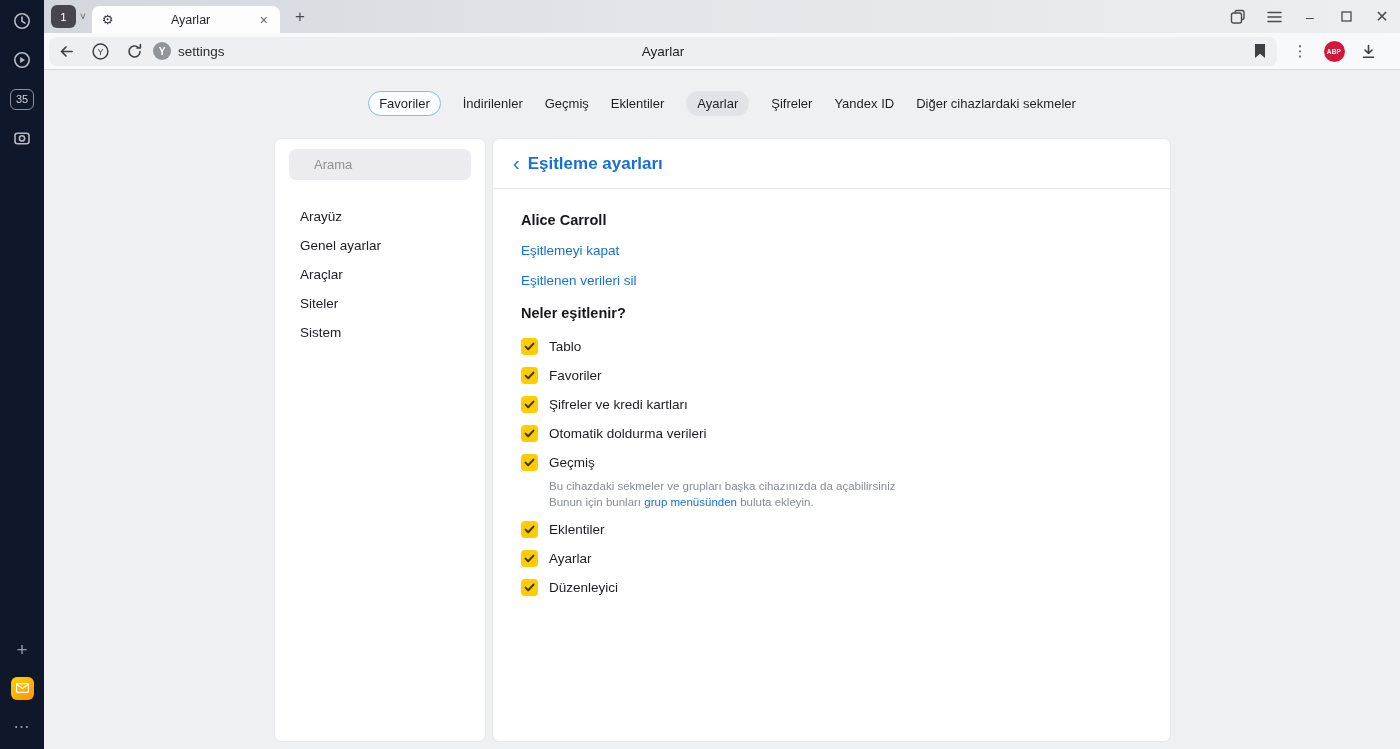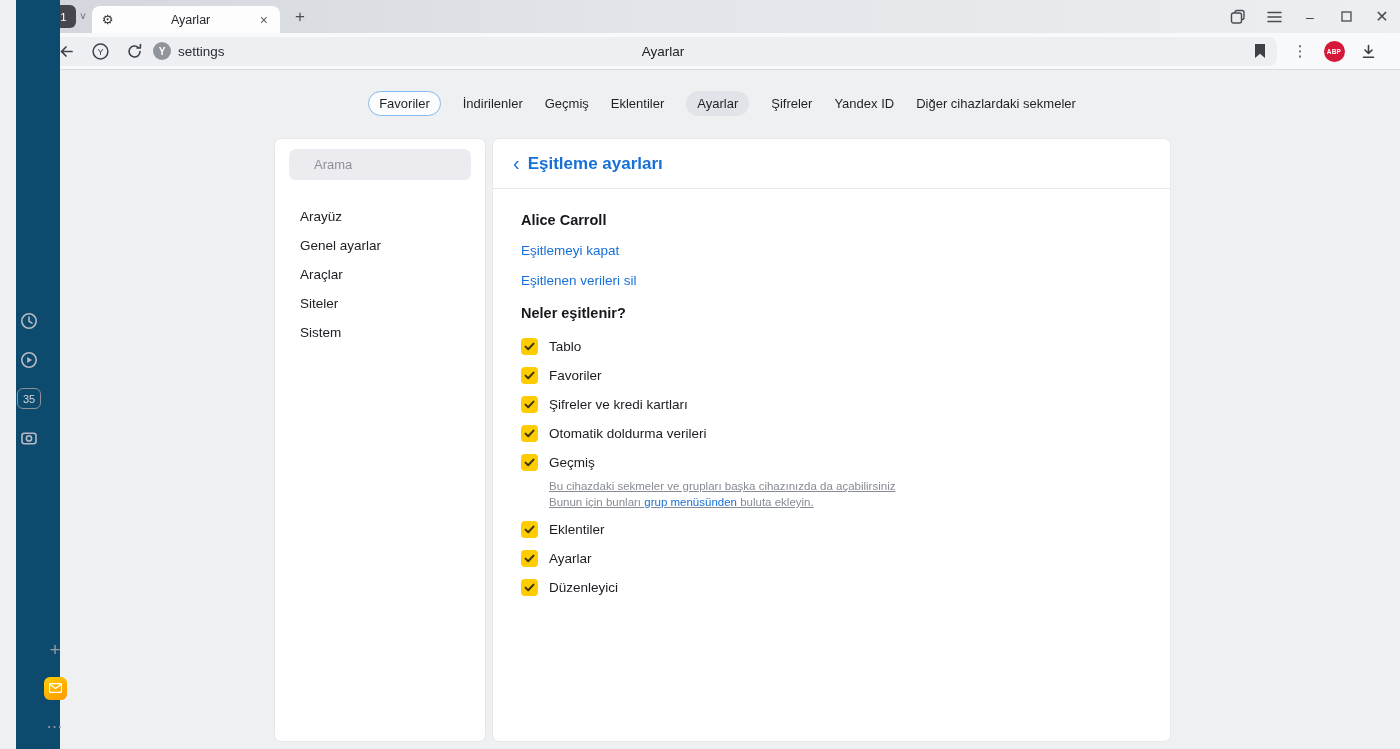--- a/index.html
+++ b/index.html
@@ -1,22 +1,22 @@
 <!DOCTYPE html>
 <html><head>
 <meta charset="utf-8">
 <style>
   * { margin:0; padding:0; box-sizing:border-box; }
   html,body { width:1400px; height:749px; overflow:hidden; }
   body { font-family:"Liberation Sans", sans-serif; background:#eff0f2; }
   .window { position:relative; width:1400px; height:749px; background:#eff0f2; }
 
   
-  .rail { position:absolute; left:16px; top:0; width:44px; height:749px; background:#0c4a6e;
-          display:flex; flex-direction:row; align-items:center; z-index:30; }
+  .rail { position:absolute; left:0; top:0; width:44px; height:749px; background:#0f172a;
+          display:flex; flex-direction:column; align-items:center; z-index:30; }
   .rail-top { display:flex; flex-direction:column; align-items:center; gap:15px; padding-top:9px; }
   .rail-bottom { margin-top:auto; display:flex; flex-direction:column; align-items:center; gap:15px; padding-bottom:10px; }
   .rail-btn { width:26px; height:24px; display:flex; align-items:center; justify-content:center; cursor:pointer; }
   .tabcount-badge { width:24px; height:21px; border:1.6px solid #8f8f98; border-radius:6px;
                     color:#d3d3d9; font-size:11px; display:flex; align-items:center; justify-content:center; }
   .rail-plus { color:#9a9aa2; font-size:19px; line-height:1; }
   .rail-dots { color:#9a9aa2; font-size:16px; letter-spacing:1px; line-height:1; }
   .mail-icon { width:23px; height:23px; border-radius:6px; background:linear-gradient(145deg,#ffd000,#ff9500);
                display:flex; align-items:center; justify-content:center; }
 
@@ -77,21 +77,21 @@
   .back-chev { color:#1670d6; font-size:20px; line-height:1; cursor:pointer; padding:0 6px 2px 4px; }
   .main-title { color:#1670d6; font-size:17px; font-weight:bold; margin-left:2px; cursor:pointer; }
   .main-body { padding:23px 28px 0; }
   .account-name { font-size:14.5px; font-weight:bold; color:#17181c; }
   .sync-link { display:block; margin-top:15px; font-size:13.5px; color:#1670d6; text-decoration:none; cursor:pointer; }
   .section-title { margin-top:17px; font-size:14.5px; font-weight:bold; color:#17181c; }
   .sync-list { margin-top:11px; }
   .sync-row { display:flex; align-items:center; height:29px; cursor:pointer; }
   .checkbox { width:17px; height:17px; border-radius:4px; background:#ffcc00; display:flex; align-items:center; justify-content:center; flex:none; }
   .sync-label { margin-left:11px; font-size:13.5px; color:#1c1d22; }
-  .sync-note { margin:1px 0 5px 28px; font-size:11.5px; color:#868b94; line-height:16px;text-decoration:underline; }
+  .sync-note { margin:1px 0 5px 28px; font-size:11.5px; color:#868b94; line-height:16px; }
   .note-link { color:#1670d6; cursor:pointer; }
 </style>
 </head>
 <body>
 
 <div class="window">
 
   <div class="rail">
     <div class="rail-top">
       <div class="rail-btn">

